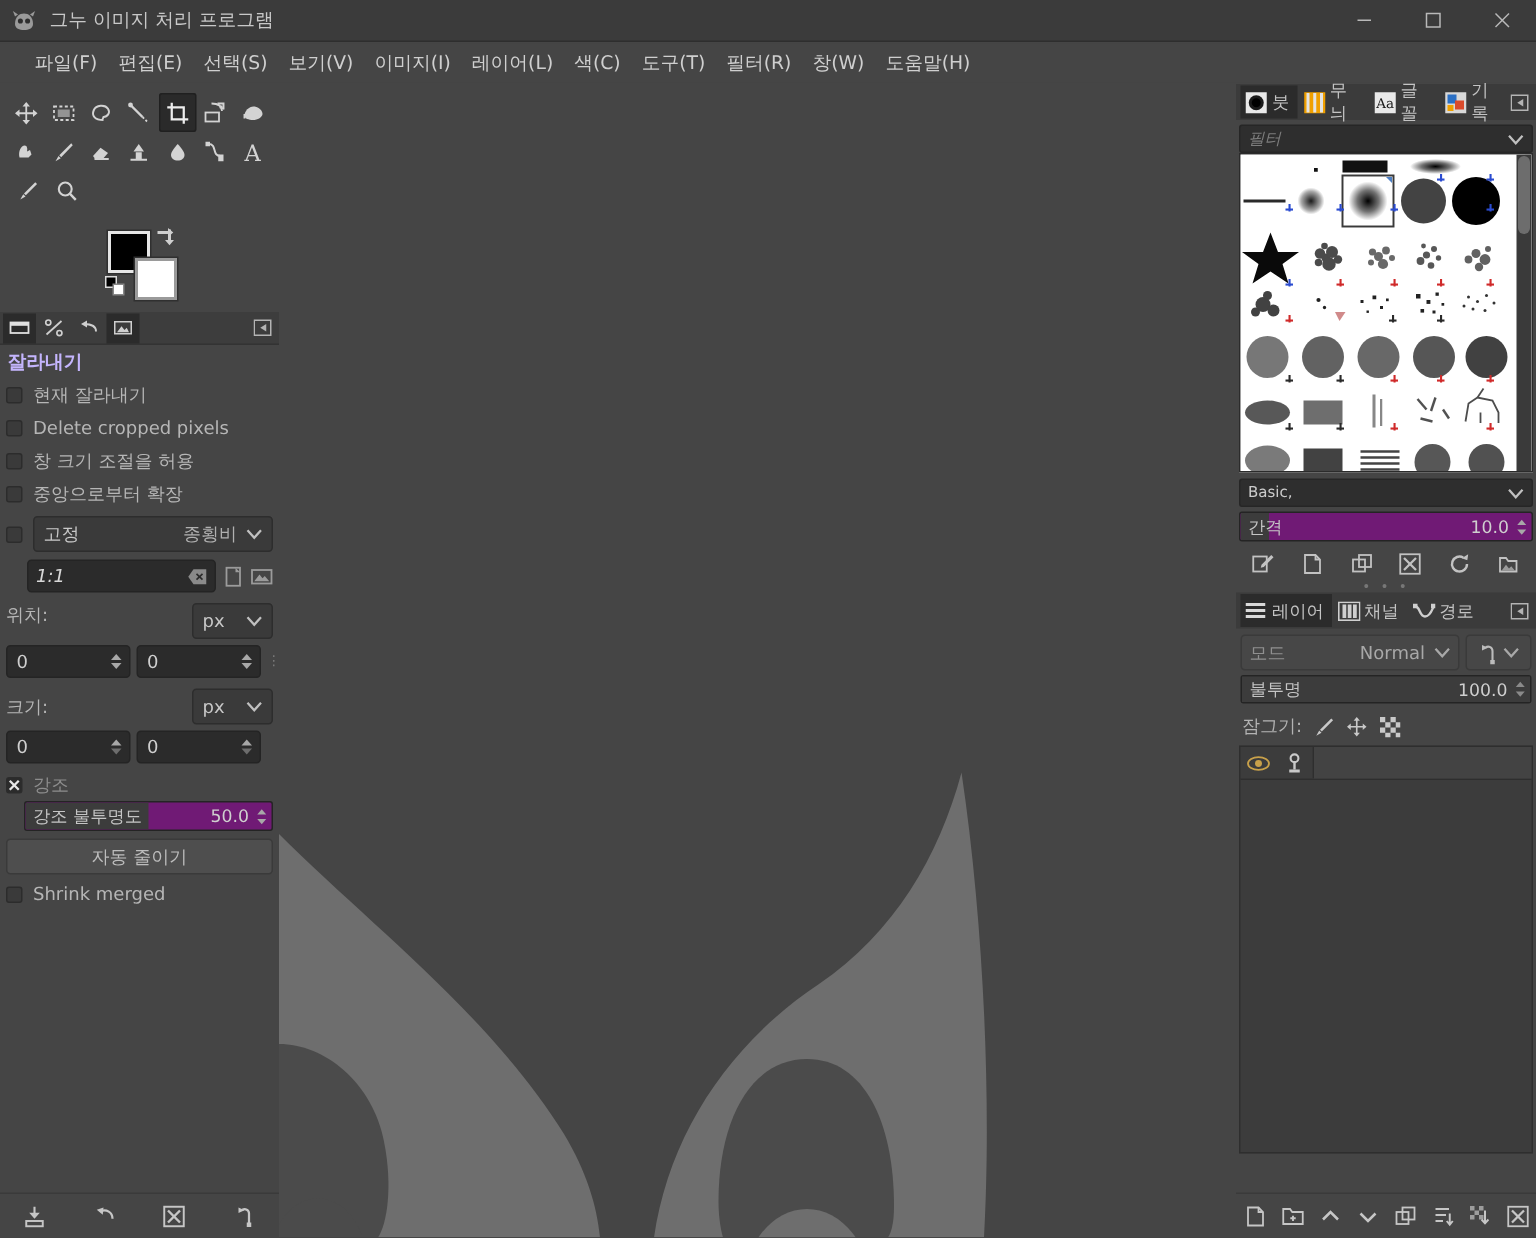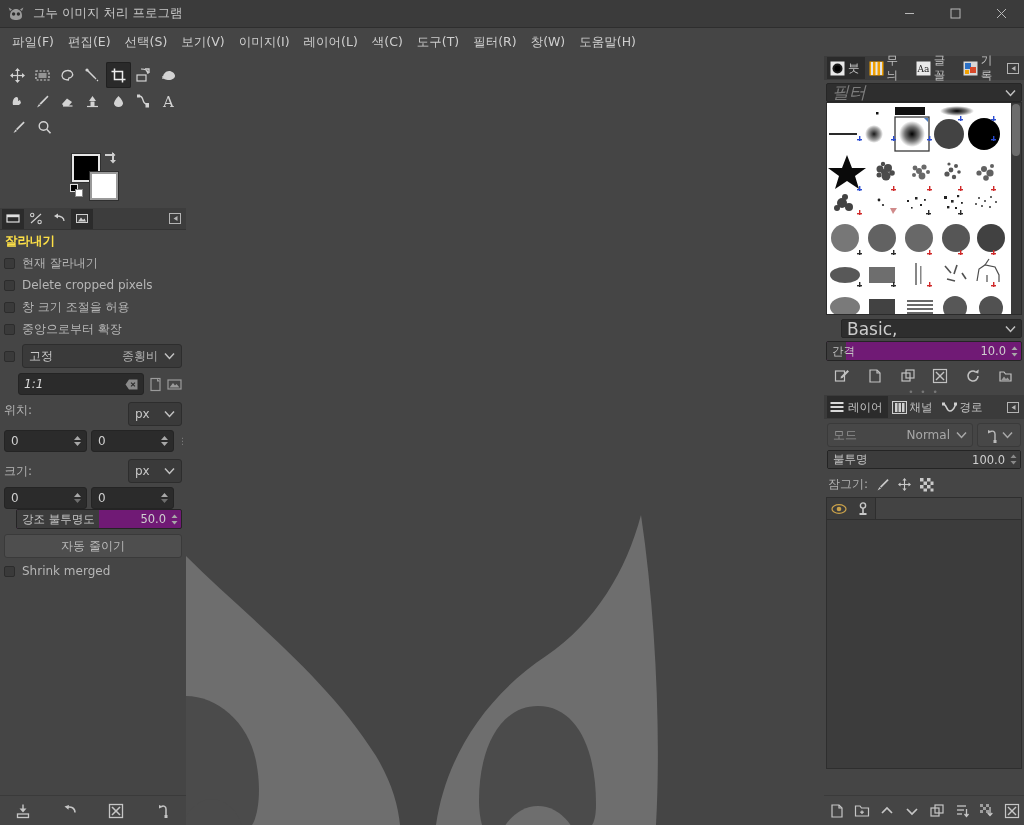--- a/index.html
+++ b/index.html
@@ -22,21 +22,21 @@
   }
   .title-icon { margin-left: 8px; width: 16px; height: 16px; display:block; }
   .title-text { margin-left: 9px; font-size: 12.5px; color: #c8c8c8; }
   .win-controls { margin-left: auto; display: flex; height: 28px; }
   .win-btn { width: 46px; height: 28px; display: flex; align-items: center; justify-content: center; color: #b9b9b9; }
 
   
   .menubar {
     position: absolute; left: 0; top: 29px; width: 1024px; height: 26px;
     background: #454545;
-    display: flex; align-items: center; padding-left: 5px;
+    display: flex; align-items: center; padding-left: 16px;
   }
   .menu-item {
     padding: 4px 7px; font-size: 12.5px; color: #cfcfcf; white-space: nowrap;
   }
 
   
   .left-dock {
     position: absolute; left: 0; top: 56px; width: 186px; height: 769px;
     background: #454545;
   }
@@ -73,21 +73,21 @@
     padding-left: 2px; border-bottom: 1px solid #333;
   }
   .dock-tab {
     width: 22px; height: 20px; display: flex; align-items: center; justify-content: center;
     color: #cfcfcf; margin-right: 1px;
   }
   .dock-tab.active { background: #2b2b2b; }
   .dock-menu-btn { margin-left: auto; margin-right: 4px; width: 13px; height: 13px;
     display:flex; align-items:center; justify-content:center; }
   .opt-title {
-    font-weight: bold; font-size: 12.5px; color: #fde047;
+    font-weight: bold; font-size: 12.5px; color: #c4b5fd;
     padding: 3px 5px 2px 5px;
   }
   .opt-body { padding: 0 4px; }
 
   .chk-row { display: flex; align-items: center; height: 22px; }
   .chk {
     width: 11px; height: 11px; background: #3a3a3a; border: 1px solid #2c2c2c;
     border-radius: 2px; margin-right: 7px; flex: none;
     display: flex; align-items: center; justify-content: center;
   }
@@ -157,37 +157,37 @@
   .rtab {
     display: flex; align-items: center; gap: 3px; height: 22px; padding: 0 5px 0 3px;
     font-size: 11.5px; color: #c4c4c4; margin-right: 1px;
   }
   .rtab.active { background: #2b2b2b; }
 
   .filter-combo {
     margin: 3px 2px 0 2px; height: 19px; background: #2e2e2e; border: 1px solid #262626;
     display: flex; align-items: center; padding: 0 5px; border-radius: 2px;
   }
-  .filter-combo .ph { font-size: 17px; color: #7d7d7d; font-style: italic; }
+  .filter-combo .ph { font-size: 11px; color: #7d7d7d; font-style: italic; }
   .brushname {
     padding: 3px 4px 2px 4px; font-size: 11.5px; color: #d0d0d0; font-style: italic;
   }
   .brushgrid-wrap {
     margin: 0 2px; background: #fff; height: 213px; position: relative; overflow: hidden;
     border: 1px solid #2b2b2b;
   }
   .scrollbar {
     position: absolute; right: 0; top: 0; width: 10px; height: 100%; background: #3a3a3a;
   }
   .scrollthumb { position: absolute; left: 1px; top: 1px; width: 8px; height: 52px; background: #6d6d6d; border-radius: 4px; }
 
   .brush-combo {
-    margin: 4px 2px 0 17px; height: 19px; background: #2e2e2e; border: 1px solid #262626;
+    margin: 4px 2px 0 2px; height: 19px; background: #2e2e2e; border: 1px solid #262626;
     display: flex; align-items: center; padding: 0 5px; border-radius: 2px;
-    font-size: 17px; color: #ccc;
+    font-size: 10px; color: #ccc;
   }
   .brush-icons {
     display: flex; align-items: center; justify-content: space-around; height: 24px;
     margin: 3px 2px 0 2px;
   }
   .brush-icons .ic { width: 22px; height: 20px; display:flex; align-items:center; justify-content:center; color:#c2c2c2; }
   .grip { height: 7px; display:flex; align-items:center; justify-content:center; color:#777; letter-spacing:2px; font-size:9px; }
 
   .mode-row { display: flex; align-items: center; gap: 4px; margin: 4px 3px 0 3px; }
   .mode-combo {
@@ -557,20 +557,31 @@
             <span class="arrows">
               <svg width="11" height="14" viewBox="0 0 11 14">
                   <path d="M5.5 2 L9 6 L2 6 Z" fill="#a8a8a8"></path>
                   <path d="M5.5 12 L9 8 L2 8 Z" fill="#6d6d6d"></path>
                 </svg>
             </span>
           </div>
           <span style="width:4px;"></span>
         </div>
 
+        <div class="chk-row" style="margin-top:3px;">
+          <span class="chk checked">
+            <svg width="9" height="9" viewBox="0 0 9 9">
+                <g stroke="#e8e8e8" stroke-width="1.5">
+                  <line x1="1.5" y1="1.5" x2="7.5" y2="7.5"></line>
+                  <line x1="7.5" y1="1.5" x2="1.5" y2="7.5"></line>
+                </g>
+              </svg>
+          </span>
+          <span class="chk-label" style="color:#8d8d8d;">강조</span>
+        </div>
         <div class="slider-row" style="margin-left:12px;">
           <span class="slider-fill" style="width:50%;"></span>
           <span class="slider-name">강조 불투명도</span>
           <span class="slider-val">50.0</span>
           <span style="position:relative; padding-right:2px;">
             <svg width="9" height="13" viewBox="0 0 9 13">
                 <path d="M4.5 1.5 L7.5 5 L1.5 5 Z" fill="#a8a8a8"></path>
                 <path d="M4.5 11.5 L7.5 8 L1.5 8 Z" fill="#a8a8a8"></path>
               </svg>
           </span>

